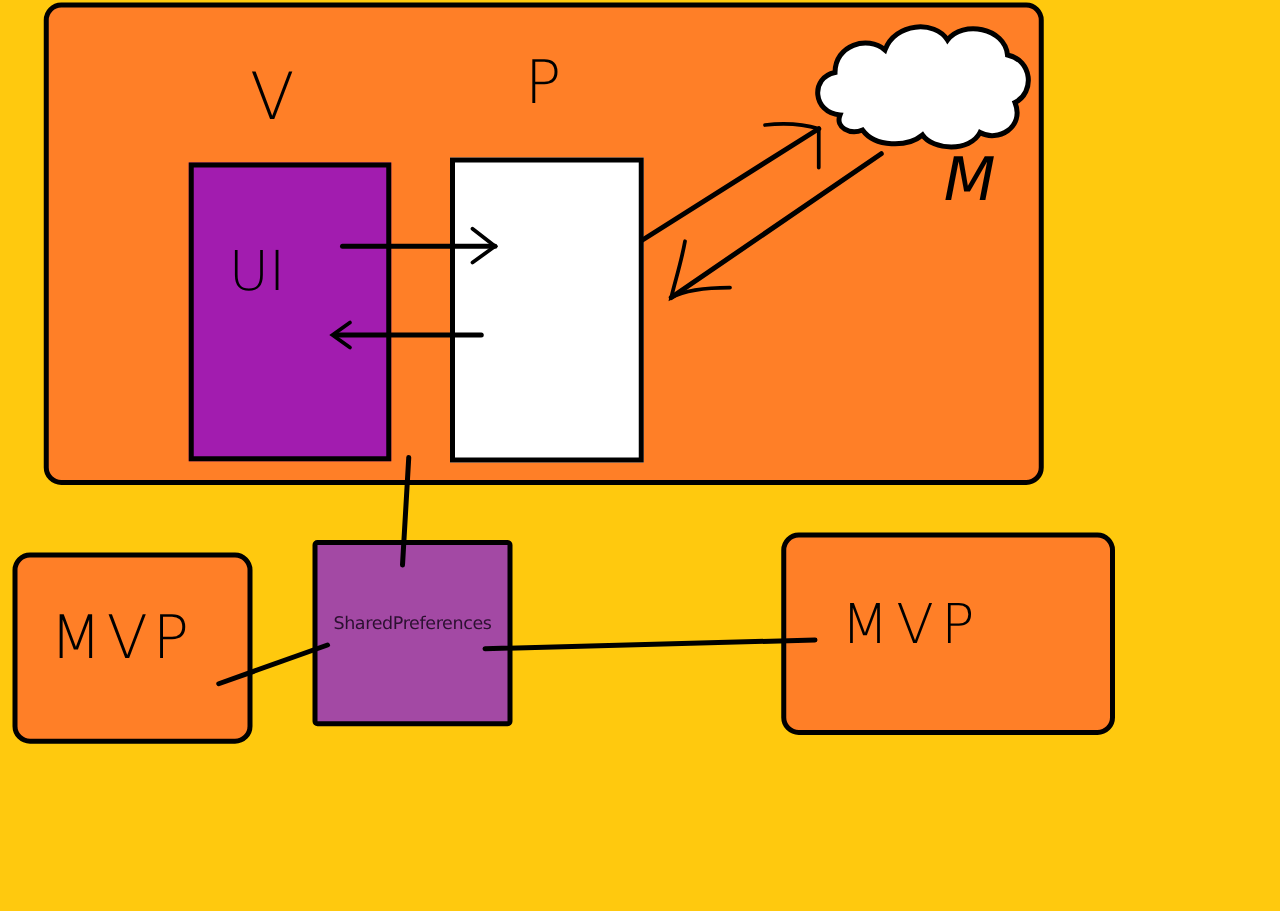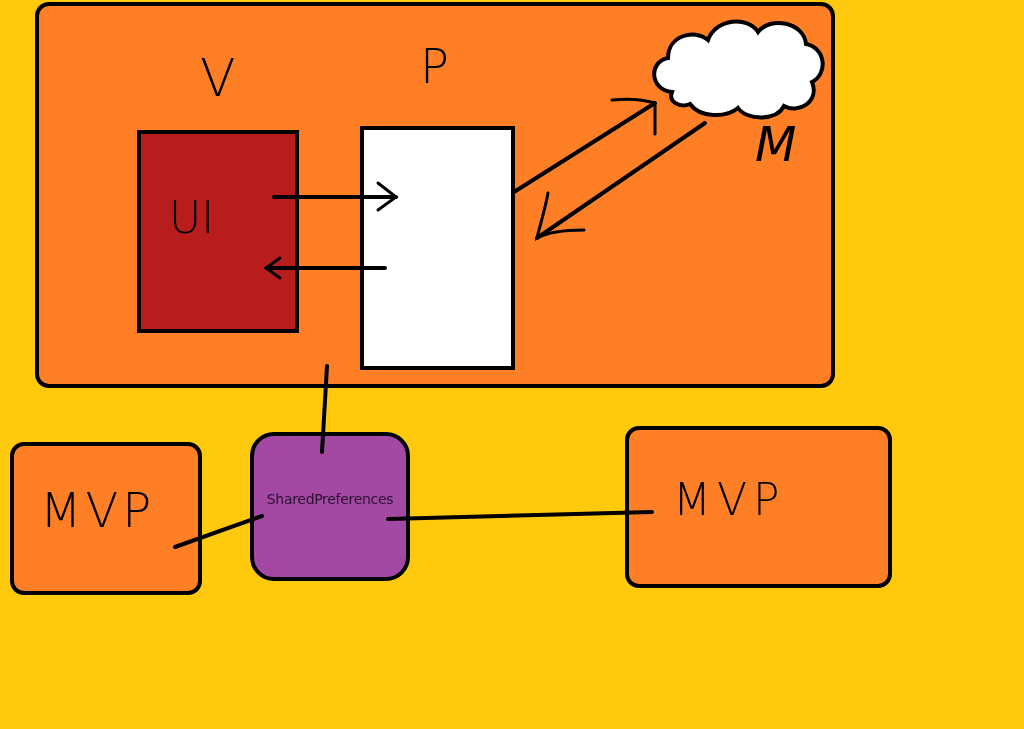--- a/index.html
+++ b/index.html
@@ -1,23 +1,23 @@
 <!DOCTYPE html>
 <html><head>
 <meta charset="utf-8">
 <style>
   html,body{margin:0;padding:0;}
   body{width:1024px;height:729px;background:#FFC90E;position:relative;overflow:hidden;font-family:"Liberation Sans",sans-serif;}
   .box{position:absolute;box-sizing:border-box;border:4px solid #000;}
   .main{left:35px;top:2px;width:800px;height:386px;background:#FF7F27;border-radius:14px;}
-  .view{left:137px;top:130px;width:162px;height:203px;background:#b91c1c;border-radius:0;}
+  .view{left:151px;top:130px;width:162px;height:239px;background:#a21caf;border-radius:0;}
   .presenter{left:360px;top:126px;width:155px;height:244px;background:#fff;}
   .mvp1{left:10px;top:442px;width:192px;height:153px;background:#FF7F27;border-radius:14px;}
   .mvp2{left:625px;top:426px;width:267px;height:162px;background:#FF7F27;border-radius:14px;}
-  .sp{left:250px;top:432px;width:160px;height:149px;background:#A349A4;border-radius:24px;}
+  .sp{left:250px;top:432px;width:160px;height:149px;background:#A349A4;border-radius:4px;}
   .sp-label{position:absolute;left:0;right:0;top:55px;text-align:center;font-size:14px;color:#2b1030;font-family:"DejaVu Sans",sans-serif;letter-spacing:-0.3px;}
   .hand{position:absolute;color:#000;font-family:"DejaVu Sans",sans-serif;font-weight:200;}
   svg.overlay{position:absolute;left:0;top:0;width:1024px;height:729px;pointer-events:none;}
 </style>
 </head>
 <body>
 
 <div class="box main"></div>
 
 <div class="hand" style="left:200px;top:48px;font-size:52px;">V</div>

